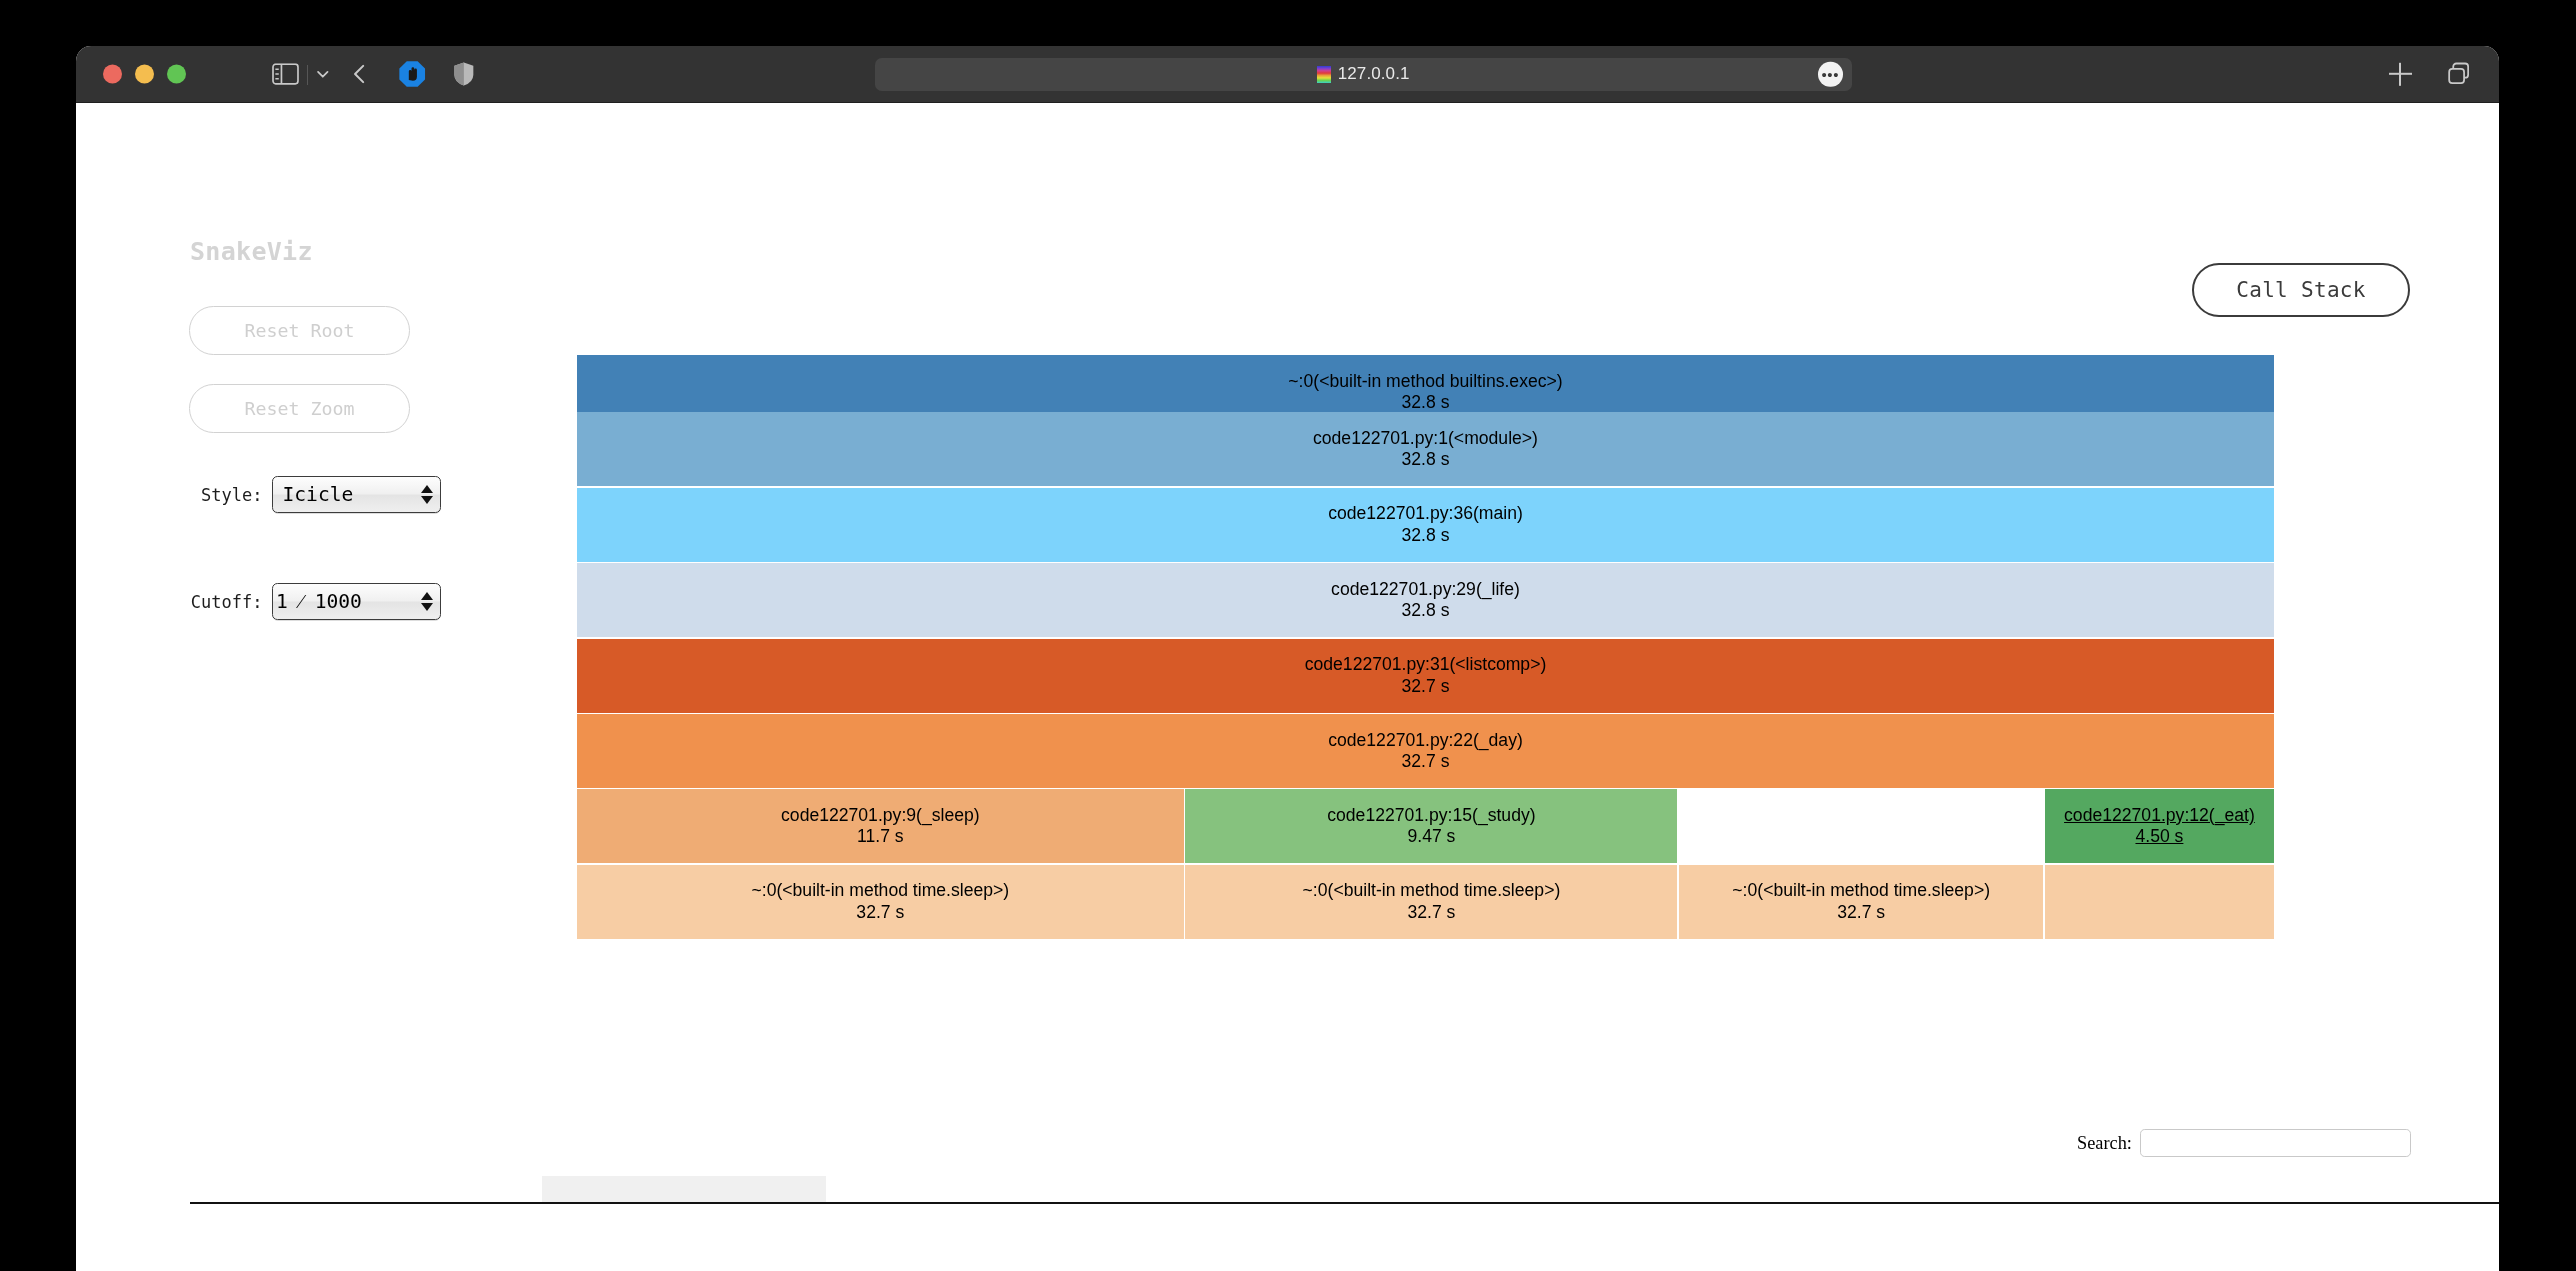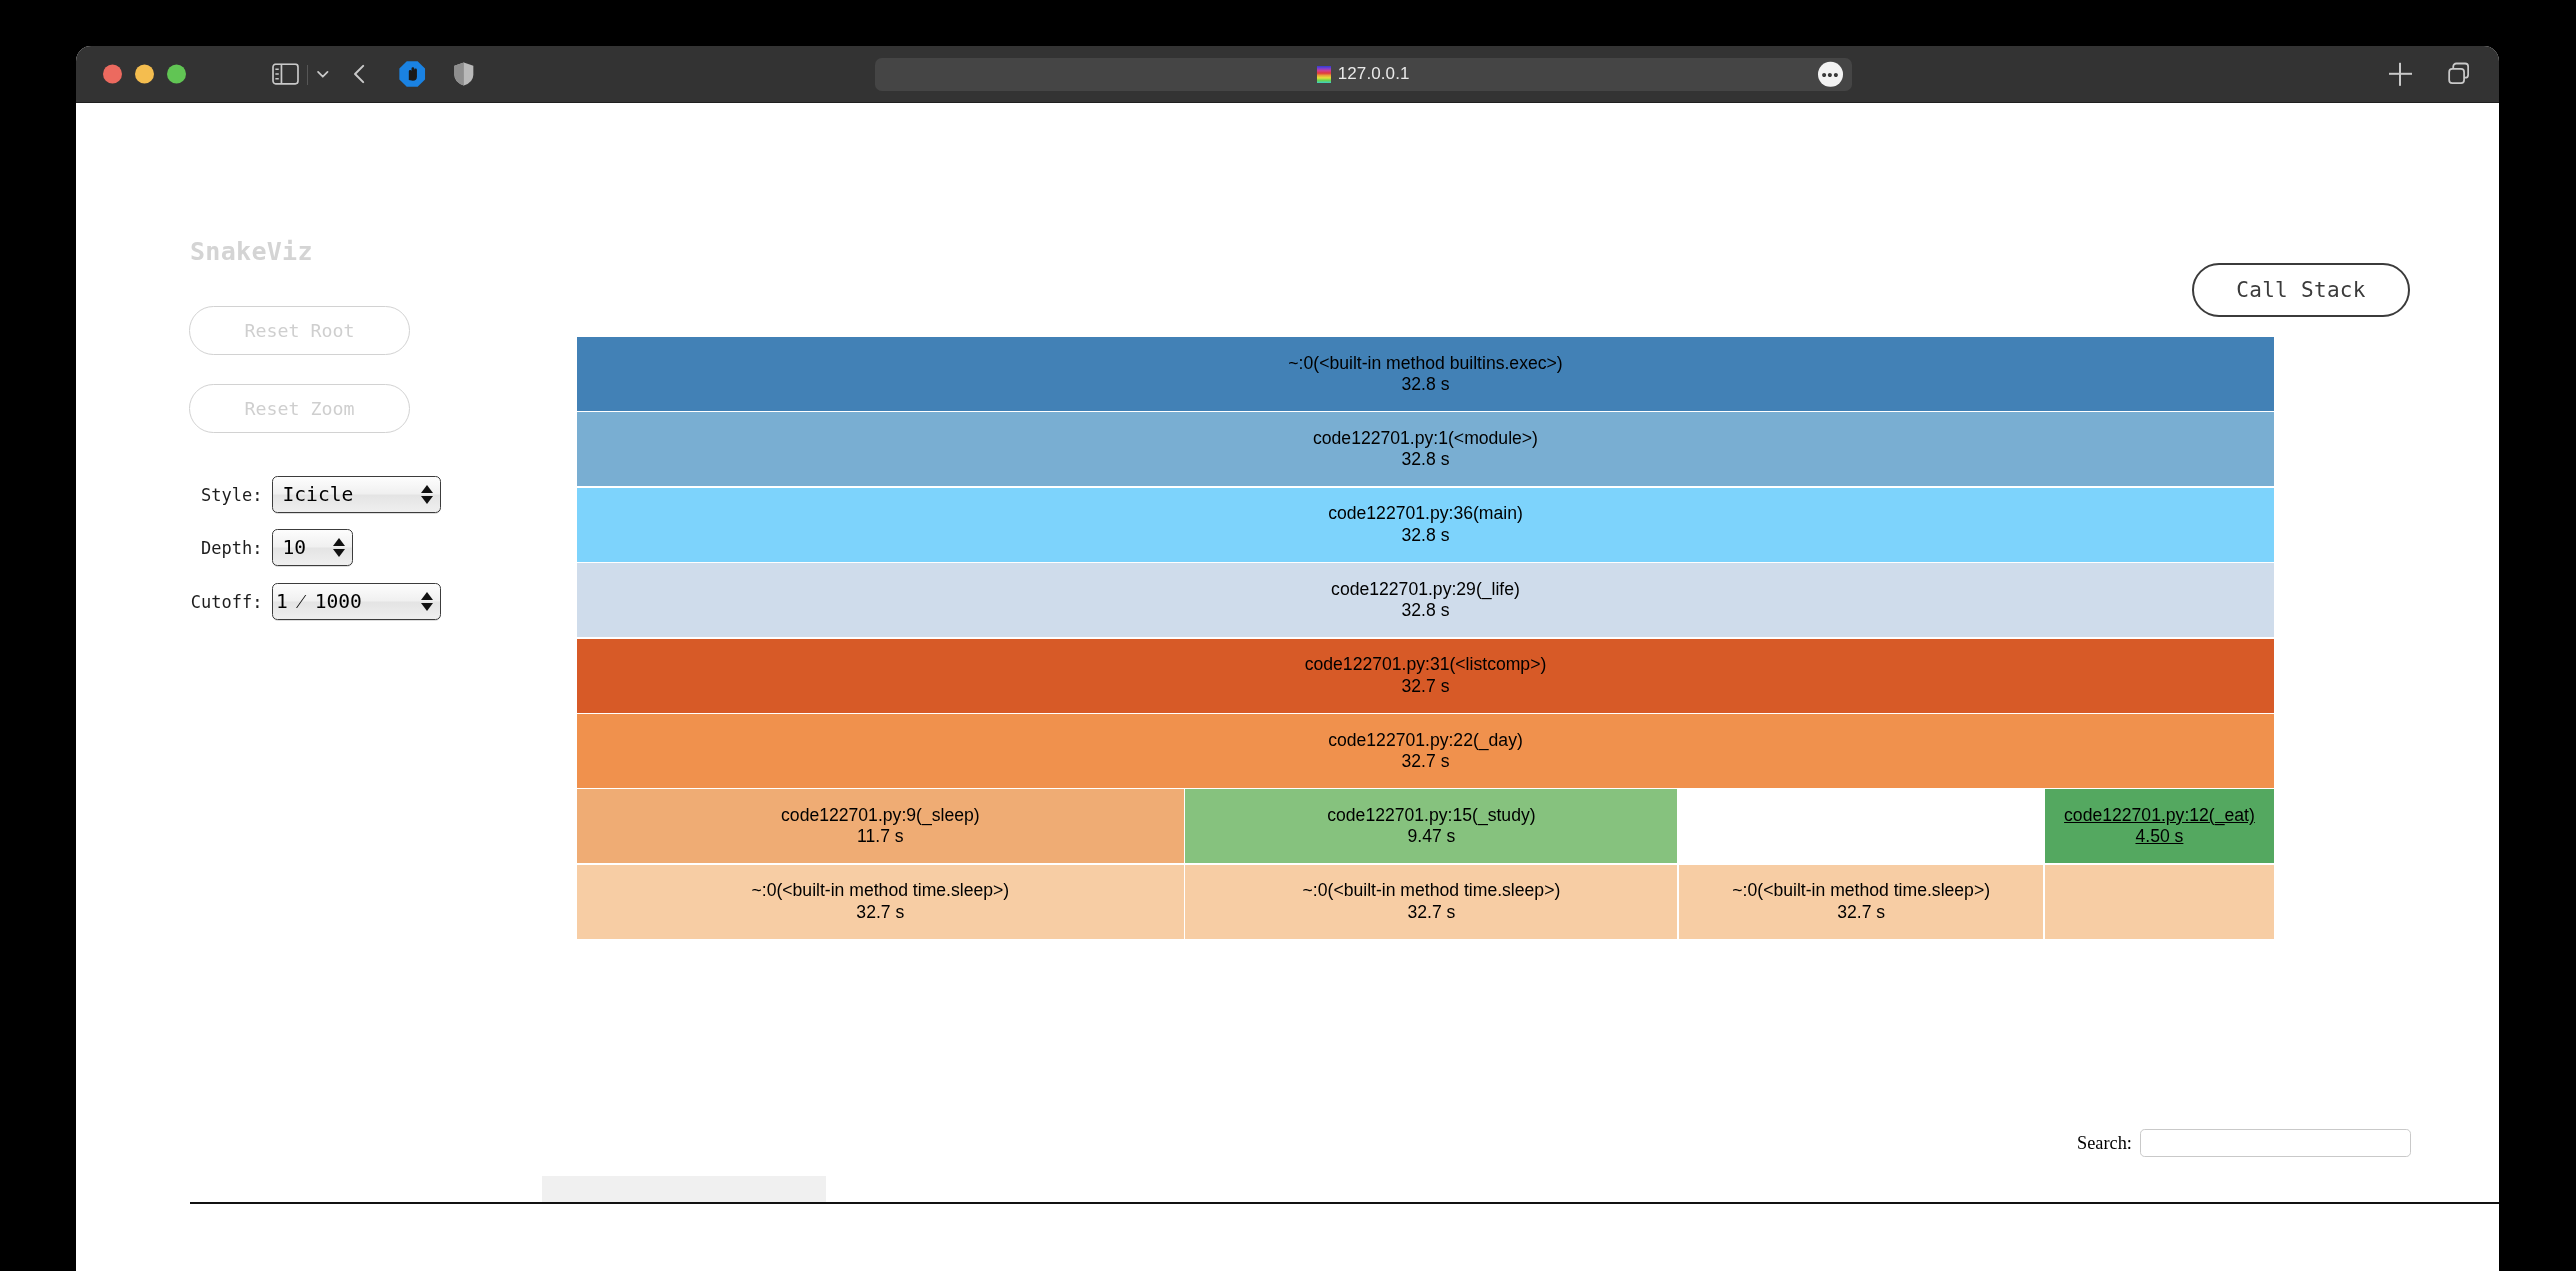--- a/index.html
+++ b/index.html
@@ -272,45 +272,35 @@
       <span class="ctrl-label">Style:</span>
       <div class="select-box" id="style-select">
         <span>Icicle</span>
         <span class="stepper">
             <i class="up"></i>
             <i class="dn"></i>
           </span>
       </div>
     </div>
 
-    <div class="ctrl-row" id="row-depth">
-      <span class="ctrl-label">Depth:</span>
-      <div class="number-box" id="depth-input">
-        <span>10</span>
-        <span class="stepper">
-            <i class="up"></i>
-            <i class="dn"></i>
-          </span>
-      </div>
-    </div>
 
     <div class="ctrl-row" id="row-cutoff">
       <span class="ctrl-label">Cutoff:</span>
       <div class="select-box" id="cutoff-select">
         <span>1 ⁄ 1000</span>
         <span class="stepper">
             <i class="up"></i>
             <i class="dn"></i>
           </span>
       </div>
     </div>
 
     <div class="icicle" id="icicle-chart">
         <div class="ic-row">
-          <div class="ic-block" style="left: 0%; width: 100%; background: rgb(66, 129, 182);">
+          <div class="ic-block" style="left: 0%; width: 100%; background: rgb(66, 129, 182); margin-top: 18px;">
             <span class="nm">~:0(&lt;built-in method builtins.exec&gt;)</span>
             <span class="tm">32.8 s</span>
           </div>
         </div>
         <div class="ic-row">
           <div class="ic-block" style="left: 0%; width: 100%; background: rgb(121, 174, 210);">
             <span class="nm">code122701.py:1(&lt;module&gt;)</span>
             <span class="tm">32.8 s</span>
           </div>
         </div>

